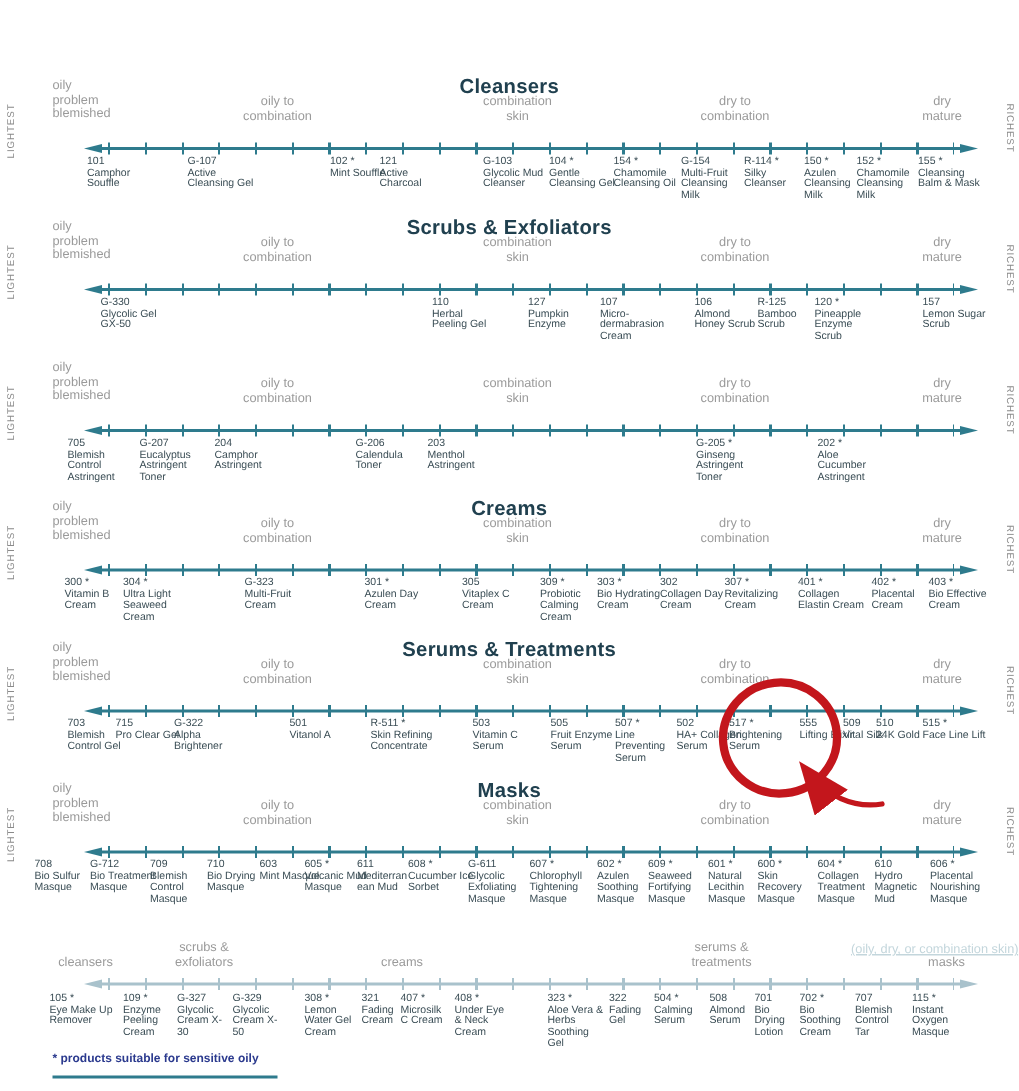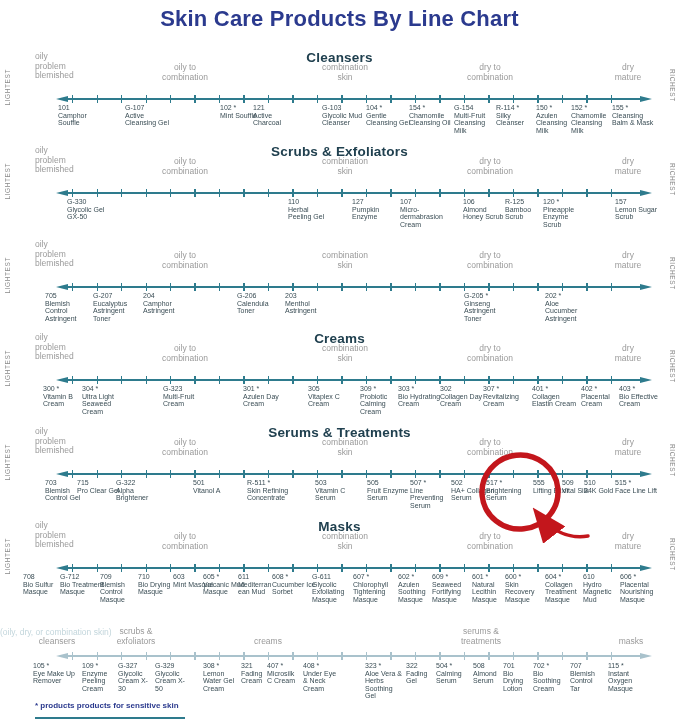--- a/index.html
+++ b/index.html
@@ -4,22 +4,22 @@
 <style>
   html,body{margin:0;padding:0;background:#fff;}
   .page{position:relative;width:679px;height:727px;background:#ffffff;overflow:hidden;
         font-family:"Liberation Sans",sans-serif;}
   .main-title{position:absolute;top:6px;left:0;right:0;text-align:center;
         font-size:22px;font-weight:bold;color:#2b3a8e;letter-spacing:.2px;}
   .section{position:absolute;left:0;width:679px;height:94px;}
   .sec-title{position:absolute;top:3px;left:0;right:0;text-align:center;
         font-size:13.5px;font-weight:bold;color:#20404f;letter-spacing:.2px;}
   .sec-title.muted{color:#93b9c4;}
-  .sec-subtitle{position:absolute;top:17px;left:0;right:0;text-align:left;
-        font-size:8.5px;color:#c3d6dc;}
+  .sec-subtitle{position:absolute;top:17px;left:0;right:0;text-align:right;
+        font-size:8.5px;color:#c3d6dc;text-decoration:underline;}
   .spec-label{position:absolute;font-size:8.5px;line-height:9.5px;color:#9a9a9a;white-space:pre-line;}
   .spec-label.center{transform:translateX(-50%);text-align:center;}
   .rot{position:absolute;font-size:6.5px;color:#8a8a8a;letter-spacing:.6px;writing-mode:vertical-rl;}
   .rot.left{left:4px;top:22px;transform:rotate(180deg);}
   .rot.right{right:3px;top:22px;}
   .axis{position:absolute;left:56px;width:596px;height:8px;color:#2e7b8d;}
   .axis.light{color:#a9c2cc;}
   .axis .rule{position:absolute;left:9px;right:9px;top:3.2px;height:1.7px;background:currentColor;}
   .axis .ticks{position:absolute;left:16px;right:16px;top:0;bottom:0;
         background-image:repeating-linear-gradient(90deg,currentColor 0,currentColor 1.4px,transparent 1.4px,transparent 24.5px);}
@@ -29,21 +29,20 @@
   .product{position:absolute;font-size:7px;line-height:7.6px;color:#3a4d55;overflow-wrap:break-word;word-break:break-word;}
   .footnote{position:absolute;left:35px;top:701px;font-size:8px;font-weight:bold;color:#2b3a8e;}
   .footnote-rule{position:absolute;left:35px;top:717px;width:150px;height:2px;background:#2e7b8d;}
   .overlay{position:absolute;left:0;top:0;pointer-events:none;}
 </style>
 </head>
 <body>
 
 <div class="page">
 
-  <div class="main-title">Skin Care Products By Line Chart</div>
 
   <div id="sections">
       <div class="section" style="top: 47px;">
         <div class="sec-title">Cleansers</div>
         <div class="rot left">LIGHTEST</div>
         <div class="rot right">RICHEST</div>
         <div class="spec-label" style="left: 35px; top: 5px;">oily
 problem
 blemished</div>
         <div class="spec-label center" style="left: 185px; top: 16px;">oily to
@@ -525,21 +524,21 @@
           <div class="p-code">707</div>
           <div class="p-name">Blemish Control Tar</div>
         </div>
         <div class="product" style="left: 608px; top: 52px; width: 44px;">
           <div class="p-code">115 *</div>
           <div class="p-name">Instant Oxygen Masque</div>
         </div>
       </div>
     </div>
 
-  <div class="footnote">* products products for sensitive skin</div>
+  <div class="footnote">* products suitable for sensitive oily</div>
   <div class="footnote-rule"></div>
 
   <svg class="overlay" width="679" height="727" viewBox="0 0 679 727">
     <defs>
       <marker id="arrhead" markerWidth="10" markerHeight="8" refX="8" refY="4" orient="auto">
         <polygon points="0 0, 10 4, 0 8" fill="#c3161c"></polygon>
       </marker>
     </defs>
     <ellipse cx="520" cy="492" rx="38" ry="37" fill="none" stroke="#c3161c" stroke-width="5.5" transform="rotate(-6 520 492)"></ellipse>
     <path d="M 588 536 C 569 539 551 531 537 513" fill="none" stroke="#c3161c" stroke-width="3.5" stroke-linecap="round" marker-end="url(#arrhead)"></path>

